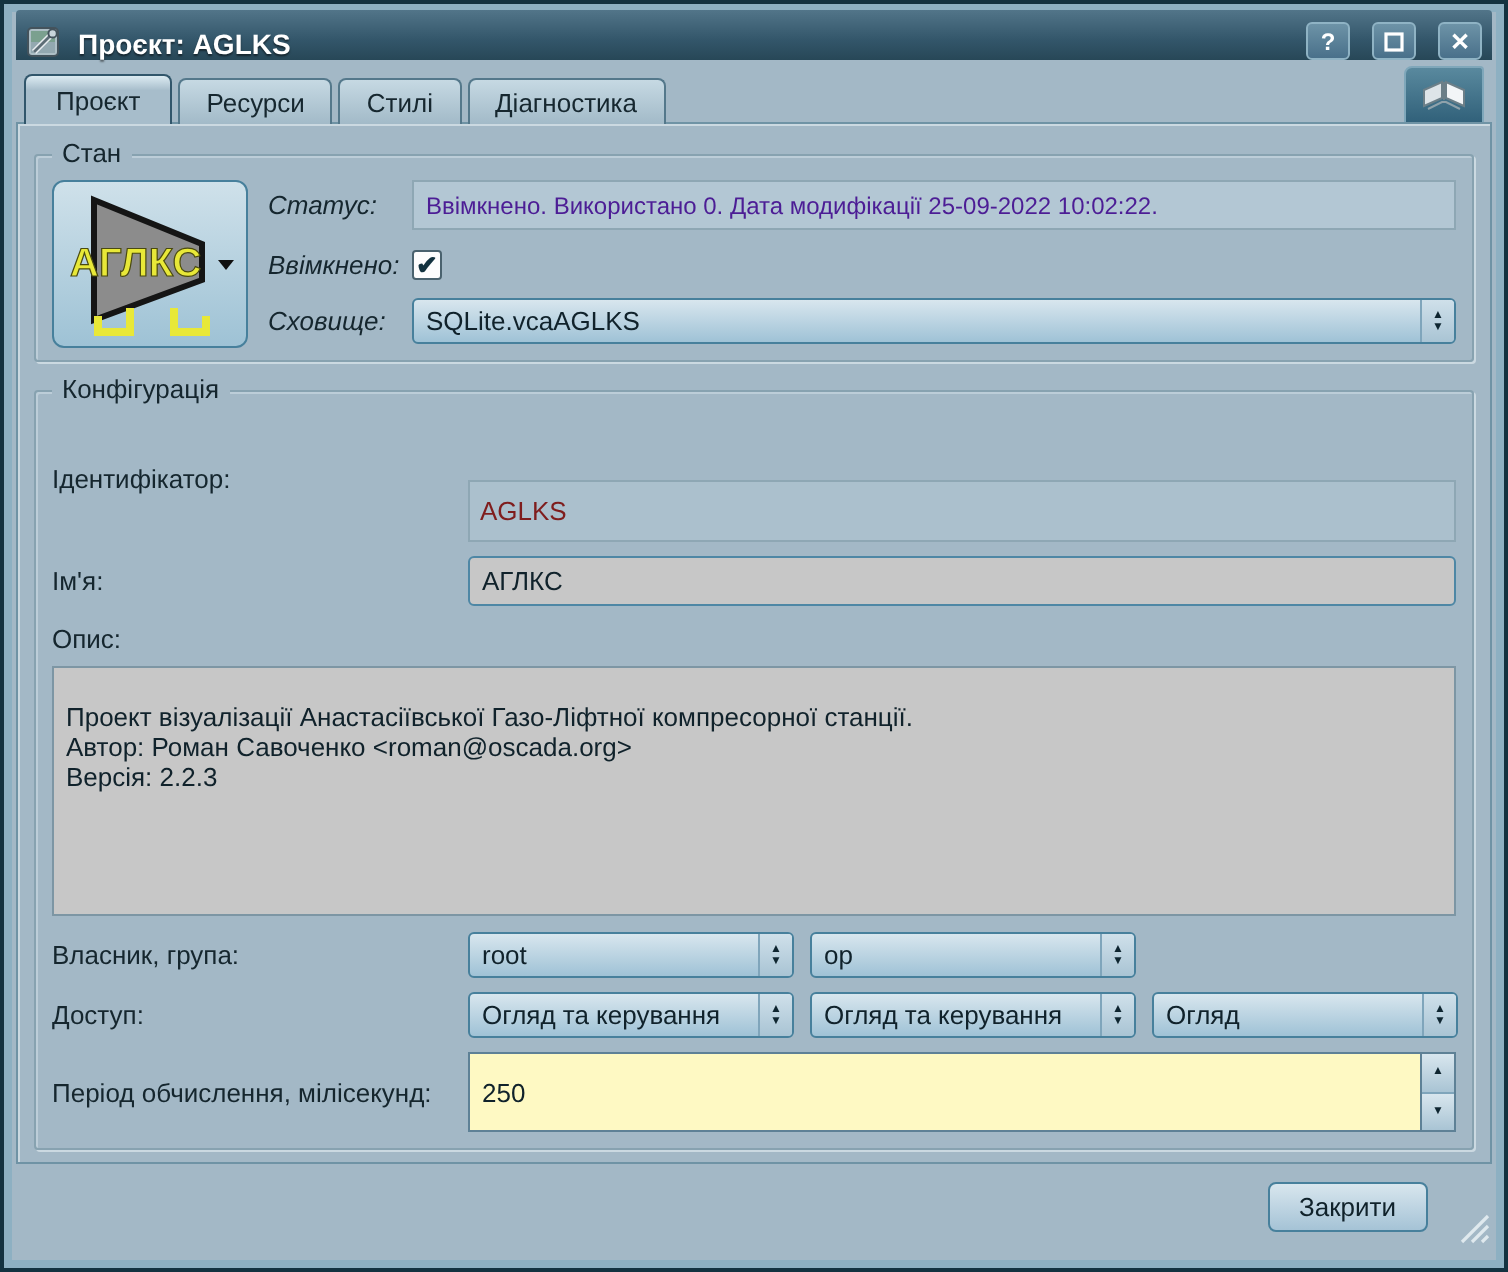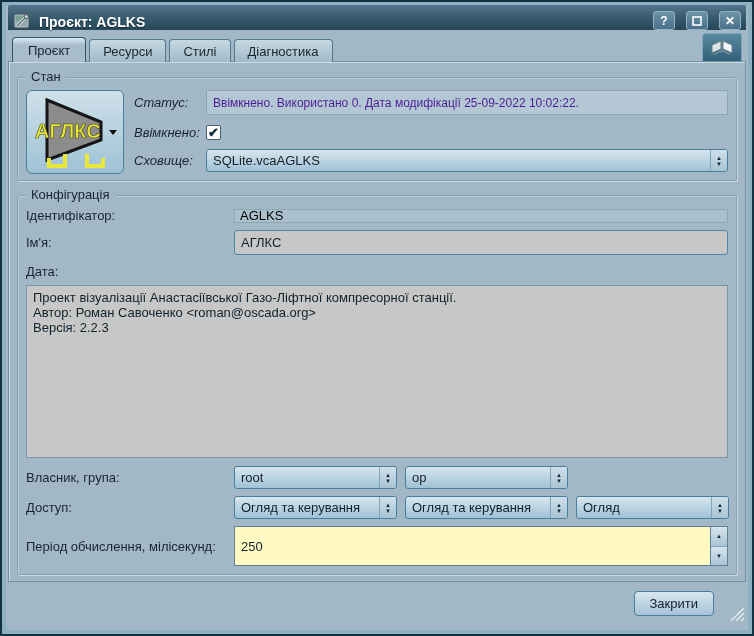--- a/index.html
+++ b/index.html
@@ -145,37 +145,37 @@
     font-size:6px; line-height:6px; color:#0e2530;
     display:flex; align-items:center; justify-content:center;
     border-bottom:1px solid #7fa5bb;
   }
   .spin-btn:last-child{ border-bottom:none; }
 
   
   .crow{ display:flex; align-items:center; margin-bottom:7px; }
   .crow .clabel{ width:208px; flex:0 0 208px; font-size:13px; color:#15262e; }
   .field-ro{
-    flex:1; height:14px; background:#abc0cd;
+    flex:1; height:31px; background:#abc0cd;
     border:1px solid #8ea7b4;
-    font-size:13px; color:#000000;
-    display:flex; align-items:center; padding:0 5px;
+    font-size:13px; color:#7f1d1d;
+    display:flex; align-items:center; padding:0 5px;margin-top:32px;
   }
   input.field-edit{
     flex:1; height:25px; background:#c7c7c7;
     border:1px solid #4e87a5; border-radius:3px;
     font-family:"Liberation Sans",sans-serif; font-size:13px; color:#10222b;
     padding:0 6px; outline:none;
   }
   .desc-label{ font-size:13px; color:#15262e; margin:2px 0 6px; }
   textarea.desc{
     flex:1; width:100%; resize:none; outline:none;
     background:#c7c7c7; border:1px solid #7d96a4;
     font-family:"Liberation Sans",sans-serif; font-size:13px; color:#10222b;
-    padding:4px 6px; margin-bottom:8px;
+    padding:17px 6px; margin-bottom:8px;
     white-space:pre-wrap;
   }
   .w163{ width:163px; flex:0 0 163px; margin-right:8px; }
   .w153{ width:153px; flex:0 0 153px;gap:22px; }
 
   
   .footer{
     height:42px; display:flex; align-items:center; justify-content:flex-end;
     padding-right:32px; position:relative;
   }
@@ -272,21 +272,21 @@
       <div class="crow">
         <div class="clabel">Ідентифікатор:</div>
         <div class="field-ro">AGLKS</div>
       </div>
 
       <div class="crow">
         <div class="clabel">Ім'я:</div>
         <input class="field-edit" value="АГЛКС" style="">
       </div>
 
-      <div class="desc-label">Дата:</div>
+      <div class="desc-label">Опис:</div>
       <textarea class="desc" spellcheck="false" style="">Проект візуалізації Анастасіївської Газо-Ліфтної компресорної станції.
 Автор: Роман Савоченко &lt;roman@oscada.org&gt;
 Версія: 2.2.3</textarea>
 
       <div class="crow">
         <div class="clabel">Власник, група:</div>
         <div class="combo w163">
           <span>root</span>
           <span class="arrows">
             <span>▲</span>

